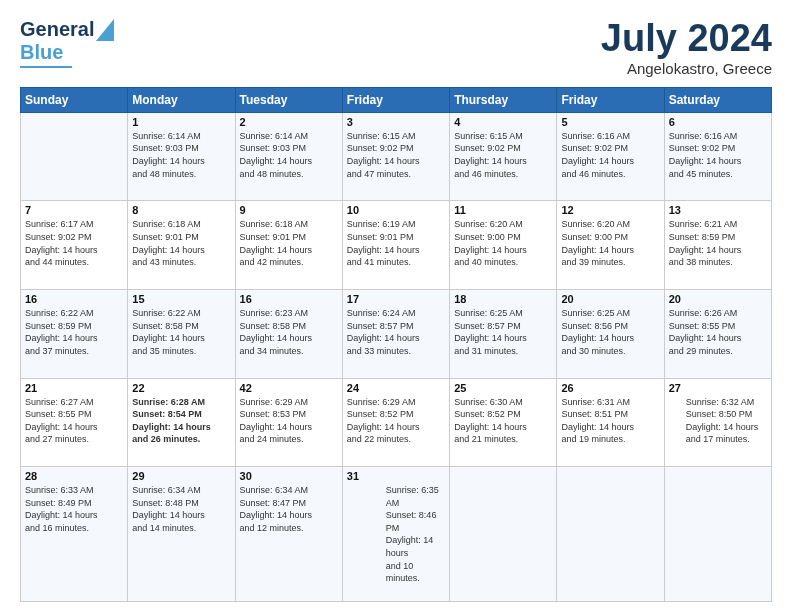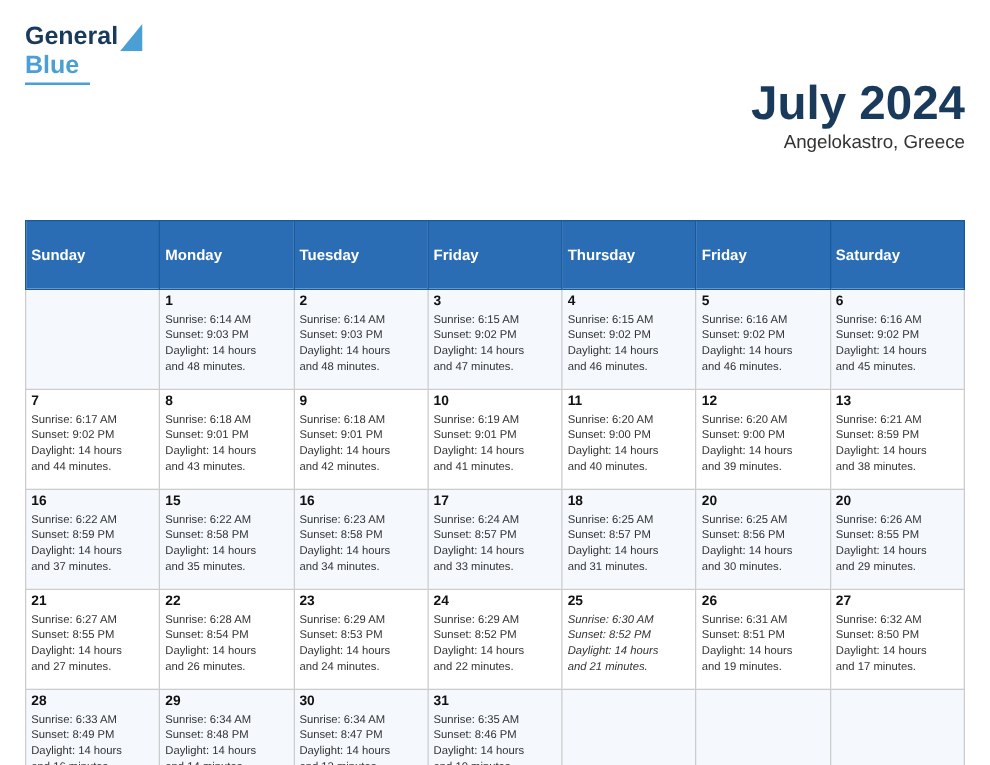--- a/index.html
+++ b/index.html
@@ -9,60 +9,58 @@
       width: 792px;
       height: 612px;
       overflow: hidden;
     }
     .page {
       width: 792px;
       height: 612px;
       padding: 18px 20px 10px 20px;
       display: flex;
       flex-direction: column;
-      gap: 44px;
     }
     .header {
       display: flex;
       justify-content: space-between;
       align-items: flex-start;
       margin-bottom: 10px;
     }
     .logo {
       display: flex;
       flex-direction: column;
       align-items: flex-start;
     }
     .title-block {
       text-align: right;
     }
     .main-title {
       font-size: 38px;
       font-weight: bold;
       color: #1a3a5c;
       line-height: 1.1;
-      margin-top: 45px;
     }
     .subtitle {
       font-size: 15px;
       color: #333;
     }
     .calendar {
       flex: 1;
       border: 1px solid #ccc;
       border-collapse: collapse;
       width: 100%;
       table-layout: fixed;
     }
     .calendar th {
       background: #2a6db5;
       color: #fff;
       font-size: 12px;
       font-weight: bold;
-      padding: 20px 4px;
+      padding: 5px 4px;
       border: 1px solid #1a5a9a;
       text-align: left;
     }
     .calendar td {
       border: 1px solid #ccc;
       vertical-align: top;
       padding: 3px 4px;
       font-size: 9.5px;
       color: #333;
       height: 80px;
@@ -278,56 +276,56 @@
         <tr>
           <td>
             <span class="day-num">21</span>
             <div class="cell-text" style="white-space: pre-line;">Sunrise: 6:27 AM
 Sunset: 8:55 PM
 Daylight: 14 hours
 and 27 minutes.</div>
           </td>
           <td>
             <span class="day-num">22</span>
-            <div class="cell-text" style="white-space: pre-line;">Sunrise: 6:28 AM
+            <div class="cell-text" style="white-space: pre-line; font-weight: bold;">Sunrise: 6:28 AM
 Sunset: 8:54 PM
 Daylight: 14 hours
 and 26 minutes.</div>
           </td>
           <td>
-            <span class="day-num">23</span>
+            <span class="day-num">42</span>
             <div class="cell-text" style="white-space: pre-line;">Sunrise: 6:29 AM
 Sunset: 8:53 PM
 Daylight: 14 hours
 and 24 minutes.</div>
           </td>
           <td>
             <span class="day-num">24</span>
             <div class="cell-text" style="white-space: pre-line;">Sunrise: 6:29 AM
 Sunset: 8:52 PM
 Daylight: 14 hours
 and 22 minutes.</div>
           </td>
           <td>
             <span class="day-num">25</span>
-            <div class="cell-text" style="white-space: pre-line; font-style: italic;">Sunrise: 6:30 AM
+            <div class="cell-text" style="white-space: pre-line;">Sunrise: 6:30 AM
 Sunset: 8:52 PM
 Daylight: 14 hours
 and 21 minutes.</div>
           </td>
           <td>
             <span class="day-num">26</span>
             <div class="cell-text" style="white-space: pre-line;">Sunrise: 6:31 AM
 Sunset: 8:51 PM
 Daylight: 14 hours
 and 19 minutes.</div>
           </td>
           <td>
             <span class="day-num">27</span>
-            <div class="cell-text" style="white-space: pre-line;">Sunrise: 6:32 AM
+            <div class="cell-text" style="white-space: pre-line; margin-left: 17px;">Sunrise: 6:32 AM
 Sunset: 8:50 PM
 Daylight: 14 hours
 and 17 minutes.</div>
           </td>
         </tr>
         <tr>
           <td>
             <span class="day-num">28</span>
             <div class="cell-text" style="white-space: pre-line;">Sunrise: 6:33 AM
 Sunset: 8:49 PM
@@ -343,21 +341,21 @@
           </td>
           <td>
             <span class="day-num">30</span>
             <div class="cell-text" style="white-space: pre-line;">Sunrise: 6:34 AM
 Sunset: 8:47 PM
 Daylight: 14 hours
 and 12 minutes.</div>
           </td>
           <td>
             <span class="day-num">31</span>
-            <div class="cell-text" style="white-space: pre-line;">Sunrise: 6:35 AM
+            <div class="cell-text" style="white-space: pre-line; margin-left: 39px;">Sunrise: 6:35 AM
 Sunset: 8:46 PM
 Daylight: 14 hours
 and 10 minutes.</div>
           </td>
           <td class="empty-cell"></td>
           <td class="empty-cell"></td>
           <td class="empty-cell"></td>
         </tr>
       </tbody>
   </table>

